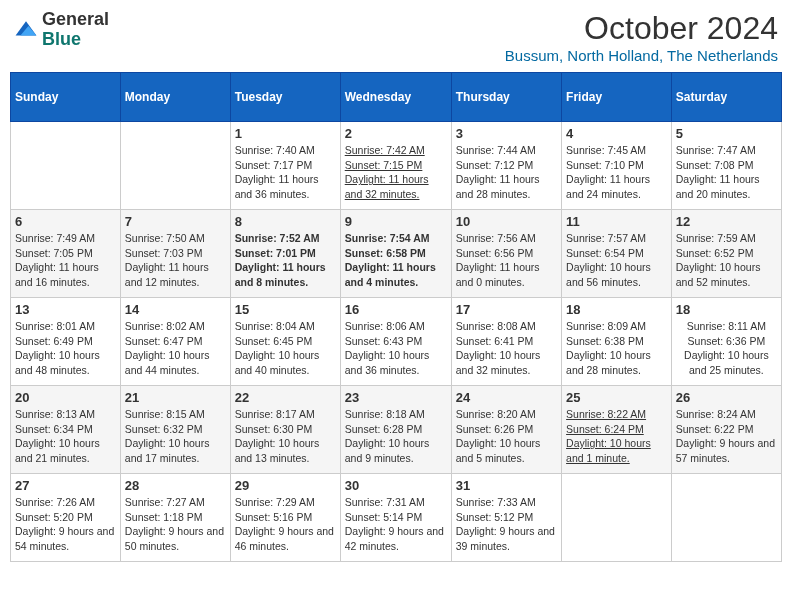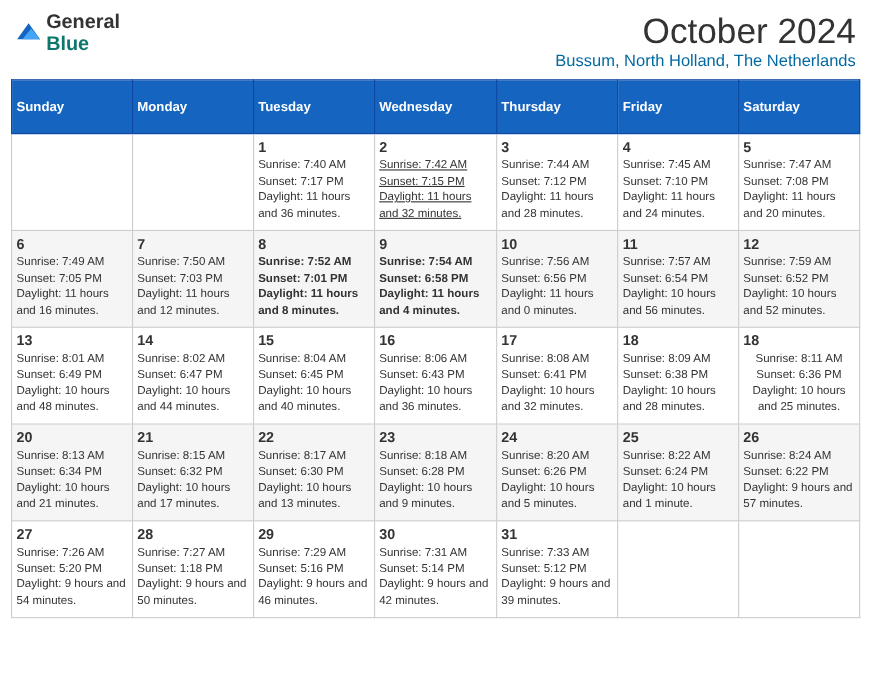--- a/index.html
+++ b/index.html
@@ -265,21 +265,21 @@
 Daylight: 10 hours and 9 minutes.</div>
         </td>
         <td>
           <div class="day-number">24</div>
           <div class="day-info" style="white-space: pre-line;">Sunrise: 8:20 AM
 Sunset: 6:26 PM
 Daylight: 10 hours and 5 minutes.</div>
         </td>
         <td>
           <div class="day-number">25</div>
-          <div class="day-info" style="white-space: pre-line;">Sunrise: 8:22 AM
+          <div class="day-info" style="white-space: pre-line; text-decoration: underline;">Sunrise: 8:22 AM
 Sunset: 6:24 PM
 Daylight: 10 hours and 1 minute.</div>
         </td>
         <td>
           <div class="day-number">26</div>
           <div class="day-info" style="white-space: pre-line;">Sunrise: 8:24 AM
 Sunset: 6:22 PM
 Daylight: 9 hours and 57 minutes.</div>
         </td>
       </tr>

